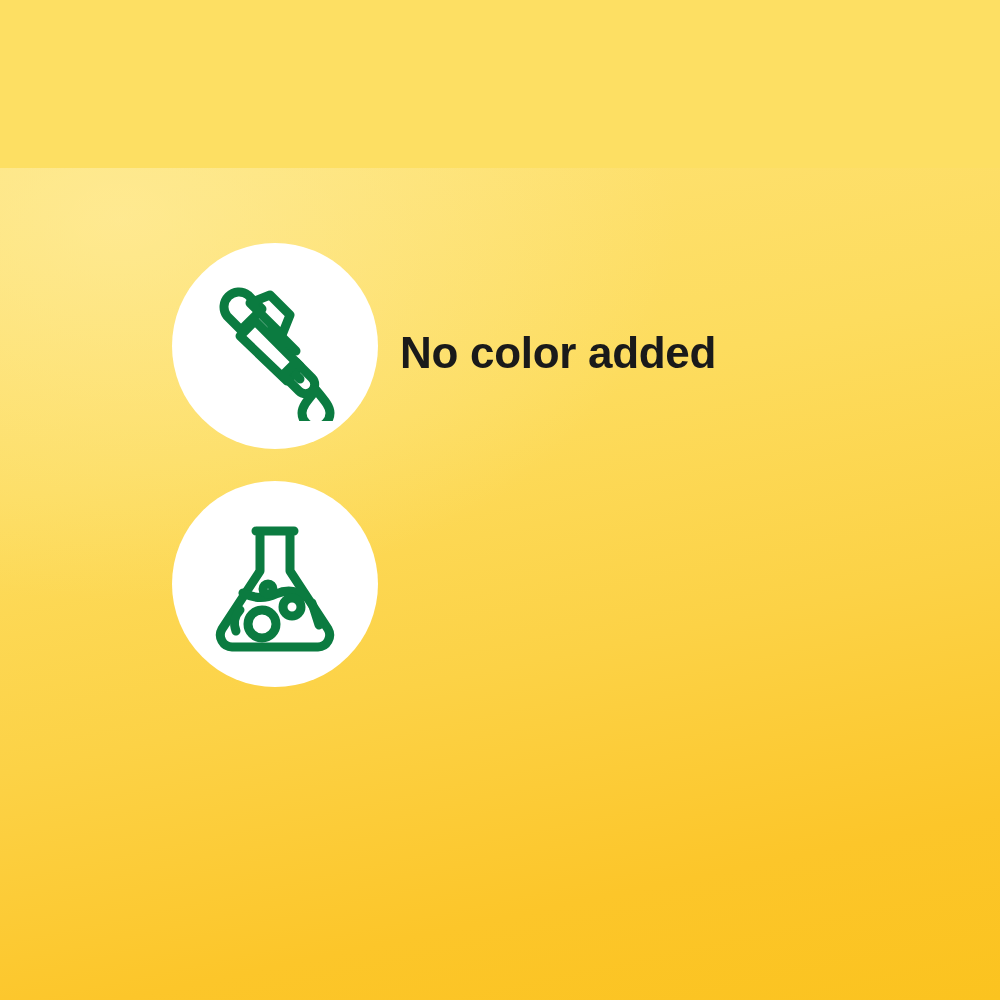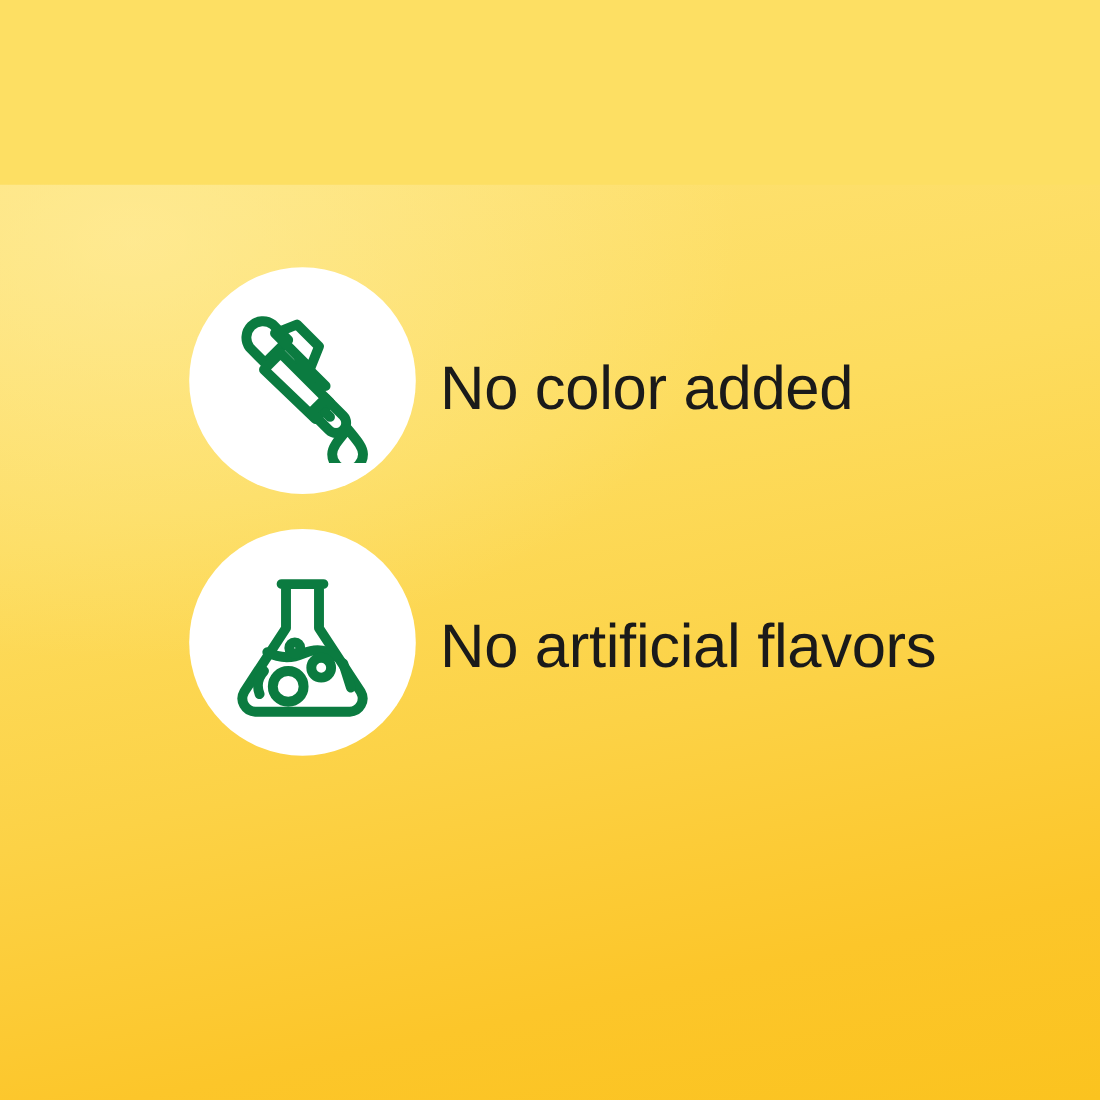--- a/index.html
+++ b/index.html
@@ -101,22 +101,22 @@
     align-items: center;
     justify-content: center;
   }
   .icon-badge svg {
     display: block;
   }
   .feature-label {
     margin-left: 22px;
     color: #1A1A1A;
     font-family: "Liberation Sans", sans-serif;
-    font-weight: normal;
-    font-size: 56px;
+    font-weight: bold;
+    font-size: 44px;
     letter-spacing: -0.3px;
     line-height: 1.1;
     white-space: nowrap;
   }
   .feature-row.row-2 .feature-label { margin-top: 4px; }
   .feature-row.row-0 .feature-label { margin-top: 14px; }
   .feature-row.row-1 .feature-label { margin-top: 6px; }
 </style>
 </head>
 <body>
@@ -163,18 +163,17 @@
 
             <circle cx="62" cy="115" r="14"></circle>
             <circle cx="92" cy="98" r="9"></circle>
             <circle cx="68" cy="80" r="5"></circle>
 
             <path d="M40 101 a20 20 0 0 0 -4 21"></path>
             <path d="M112 94 l7 22"></path>
           </svg>
         </span>
       </div>
-      <div class="feature-label">No artificial flavors</div>
     </div>
 
 
   </div>
 </div>
 
 </body></html>

